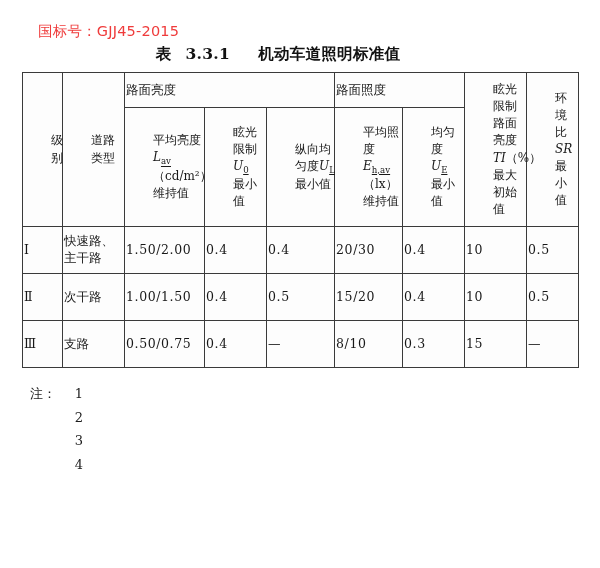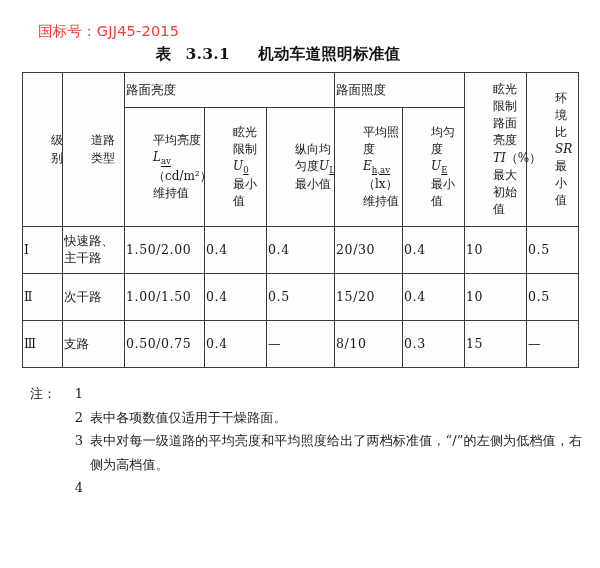--- a/index.html
+++ b/index.html
@@ -257,26 +257,24 @@
   </div>
 
   <div class="notes">
     <div class="note-row">
       <div class="note-lead">注：</div>
       <div class="note-num">1</div>
     </div>
     <div class="note-row">
       <div class="note-lead"></div>
       <div class="note-num">2</div>
-      <div class="note-body">表中各项数值仅适用于干燥路面。</div>
     </div>
     <div class="note-row">
       <div class="note-lead"></div>
       <div class="note-num">3</div>
-      <div class="note-body">表中对每一级道路的平均亮度和平均照度给出了两档标准值，“/”的左侧为低档值，右侧为高档值。</div>
     </div>
     <div class="note-row">
       <div class="note-lead"></div>
       <div class="note-num">4</div>
     </div>
   </div>
 
 </div>
 
 </body></html>

